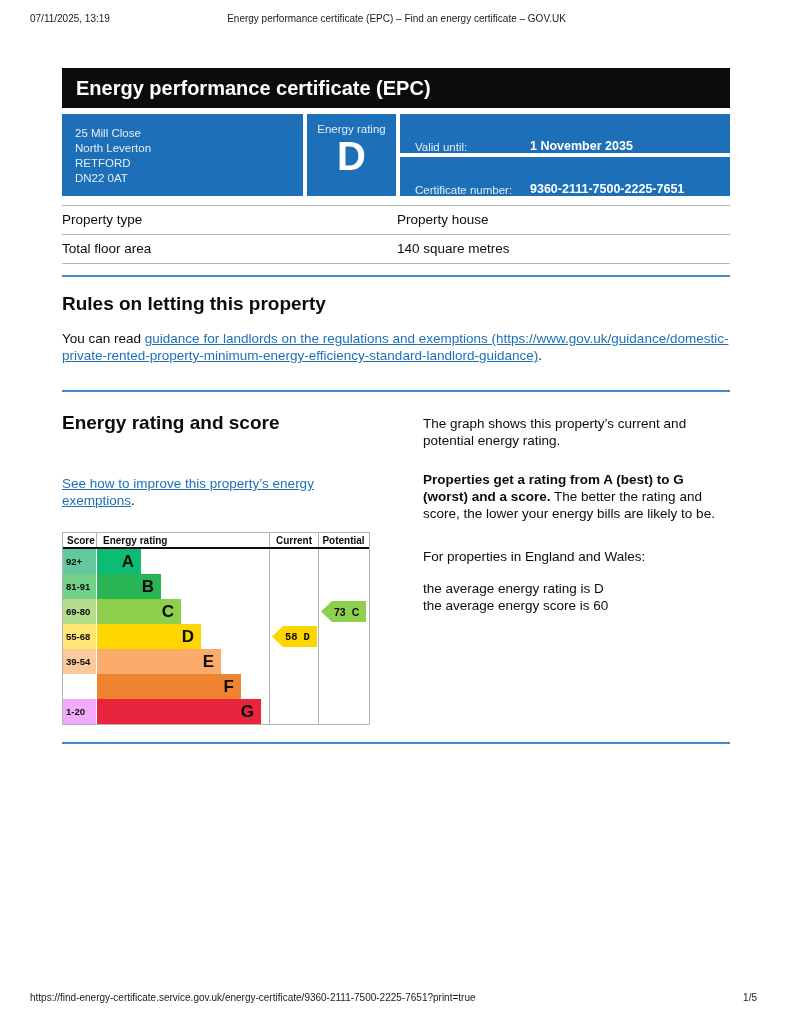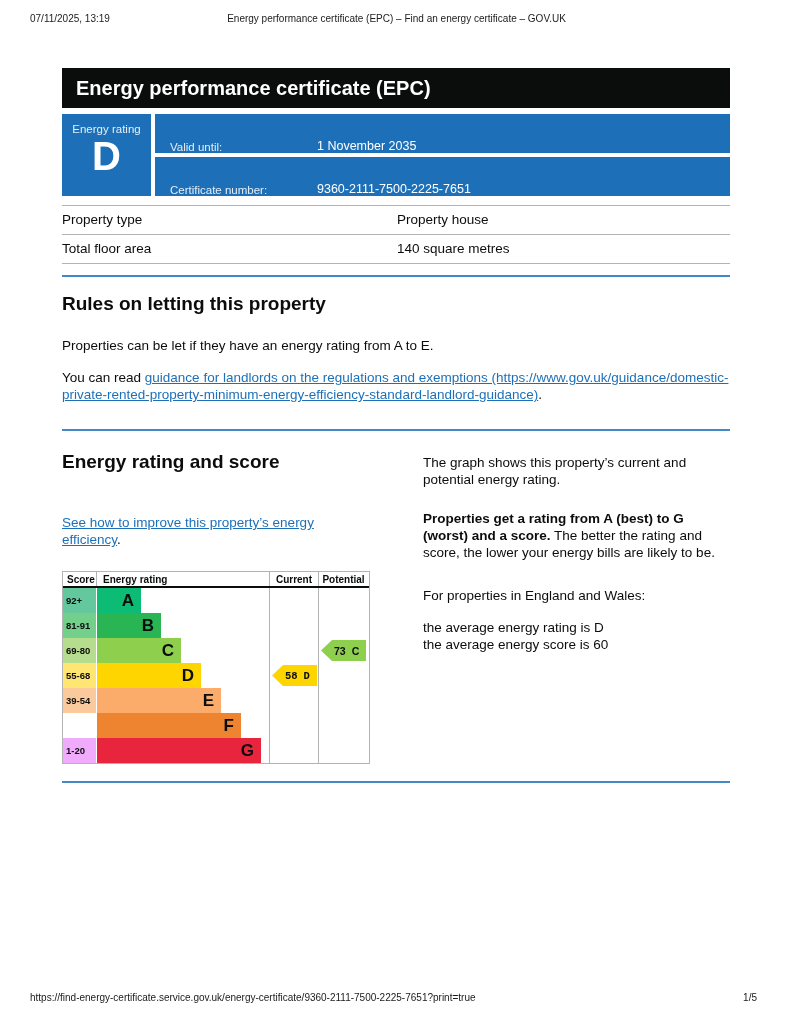--- a/index.html
+++ b/index.html
@@ -22,21 +22,21 @@
 
   .blue-row { display:flex; gap:4px; margin-top:6px; height:82px; }
   .blue-box { background:#1d70b8; color:#fff; }
   .addr-box { width:241px; padding:12px 10px 0 13px; font-size:11.5px; line-height:15px; color:rgba(255,255,255,0.88); }
   .rating-box { width:89px; text-align:center; padding-top:9px; }
   .rating-label { font-size:11.5px; color:rgba(255,255,255,0.88); }
   .rating-letter { font-size:40px; font-weight:bold; line-height:42px; }
   .right-col { flex:1; display:flex; flex-direction:column; gap:4px; }
   .info-box { flex:1; display:flex; align-items:flex-end; }
   .info-label { width:130px; padding-left:15px; font-size:11.5px; color:rgba(255,255,255,0.88); }
-  .info-value { font-weight:normal; font-size:12.5px;margin-left:32px; }
+  .info-value { font-weight:bold; font-size:12.5px; }
 
   .summary-table { margin-top:9px; font-size:13.5px; }
   .srow { display:flex; border-top:1px solid #b1b4b6; padding:6px 0 7px 0; }
   .srow:last-child { border-bottom:1px solid #b1b4b6; }
   .s-label { width:335px; }
 
   .rule { border:none; border-top:2px solid #4188c7; }
   .rule-1 { margin-top:11px; }
   .rule-2 { margin-top:26px; }
   .rule-3 { margin-top:17px; }
@@ -88,20 +88,26 @@
   <span class="ph-title">Energy performance certificate (EPC) – Find an energy certificate – GOV.UK</span>
 </div>
 
 <div class="container">
 
   <div class="banner">
     <span>Energy performance certificate (EPC)</span>
   </div>
 
   <div class="blue-row">
+    <div class="blue-box addr-box">
+      <div>25 Mill Close</div>
+      <div>North Leverton</div>
+      <div>RETFORD</div>
+      <div>DN22 0AT</div>
+    </div>
     <div class="blue-box rating-box">
       <div class="rating-label">Energy rating</div>
       <div class="rating-letter">D</div>
     </div>
     <div class="right-col">
       <div class="blue-box info-box">
         <span class="info-label">Valid until:</span>
         <span class="info-value">1 November 2035</span>
       </div>
       <div class="blue-box info-box">
@@ -119,30 +125,29 @@
     <div class="srow">
       <span class="s-label">Total floor area</span>
       <span class="s-value">140 square metres</span>
     </div>
   </div>
 
   <hr class="rule rule-1">
 
   <div class="letting">
     <h2>Rules on letting this property</h2>
-    <p class="p1">Properties can be let if they have an energy rating from A to E.</p>
     <p class="p2"><span>You can read </span><a href="#">guidance for landlords on the regulations and exemptions (https://www.gov.uk/guidance/domestic-private-rented-property-minimum-energy-efficiency-standard-landlord-guidance)</a><span>.</span></p>
   </div>
 
   <hr class="rule rule-2">
 
   <div class="cols">
     <div class="col-left">
       <h2>Energy rating and score</h2>
-      <p class="link-p"><a href="#">See how to improve this property’s energy efficiency</a><span>.</span></p>
+      <p class="link-p"><a href="#">See how to improve this property’s energy exemptions</a><span>.</span></p>
 
       <div class="epc-chart">
         <div class="epc-head">
           <span class="hc hc-score">Score</span>
           <span class="hc hc-rating">Energy rating</span>
           <span class="hc hc-current">Current</span>
           <span class="hc hc-potential">Potential</span>
         </div>
         <div id="epc-rows">
             <div class="epc-row">

